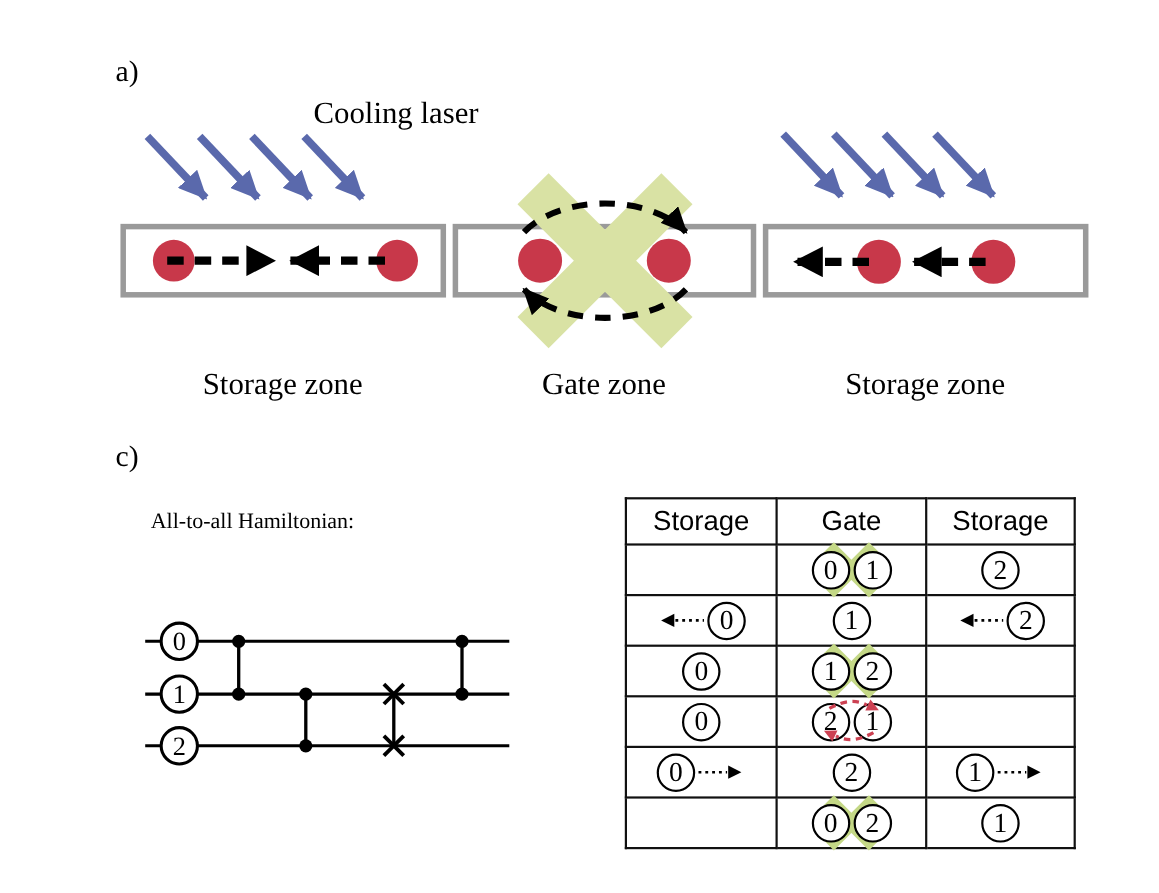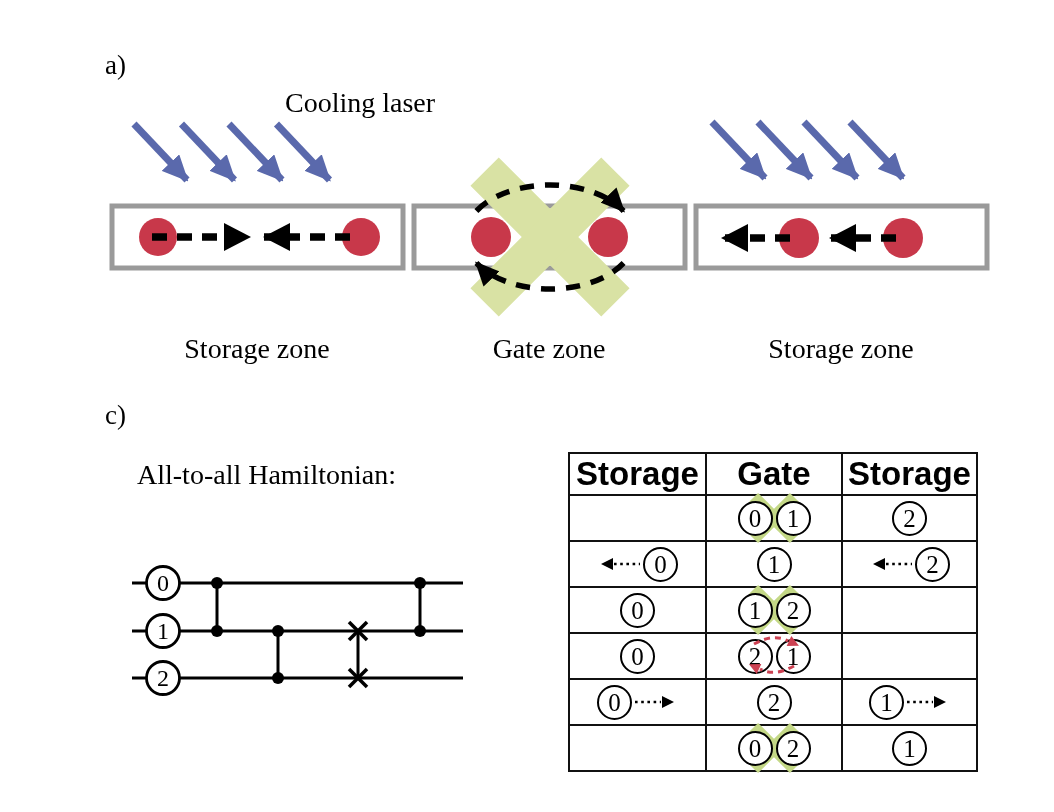--- a/index.html
+++ b/index.html
@@ -12,31 +12,31 @@
     --line-black:#000000;
   }
   html,body{margin:0;padding:0;background:#fff;}
   .page{
     position:relative;width:1054px;height:812px;background:#ffffff;
     font-family:"Liberation Serif",serif;overflow:hidden;
   }
   .serif-text{font-family:"Liberation Serif",serif;fill:#000;}
   #panel-a{position:absolute;left:0;top:0;}
   #c-label{position:absolute;left:105px;top:400px;font-size:27px;color:#000;}
-  #c-heading{position:absolute;left:137px;top:456px;font-size:28px;line-height:37px;color:#000;}
+  #c-heading{position:absolute;left:137px;top:456px;font-size:20px;line-height:37px;color:#000;}
   #circuit-svg{position:absolute;left:118px;top:552px;}
   
   #ion-table{
     position:absolute;left:568px;top:452px;border-collapse:collapse;
     table-layout:fixed;background:#fff;
   }
   #ion-table th,#ion-table td{border:2px solid #111;padding:0;}
   #ion-table th{
-    height:40px;font-family:"Liberation Sans",sans-serif;font-weight:700;
-    font-size:33px;text-align:center;color:#000;
+    height:40px;font-family:"Liberation Sans",sans-serif;font-weight:400;
+    font-size:25px;text-align:center;color:#000;
   }
   #ion-table td{height:44px;}
   .cell-flex{
     position:relative;display:flex;align-items:center;justify-content:center;
     width:100%;height:44px;overflow:visible;
   }
   .ion-circle{
     position:relative;z-index:1;display:inline-flex;align-items:center;justify-content:center;
     width:31px;height:31px;border:2.5px solid #000;border-radius:50%;
     background:#fff;font-family:"Liberation Serif",serif;font-size:25px;color:#000;

